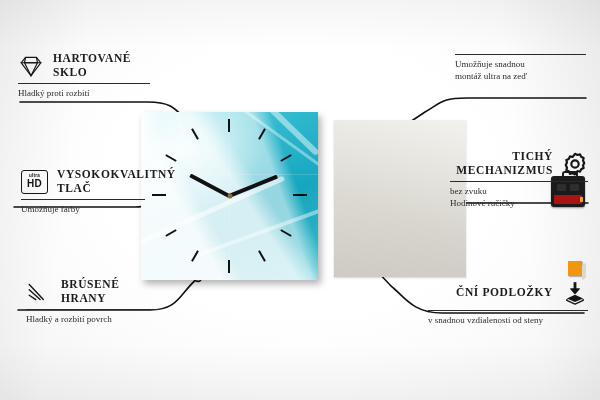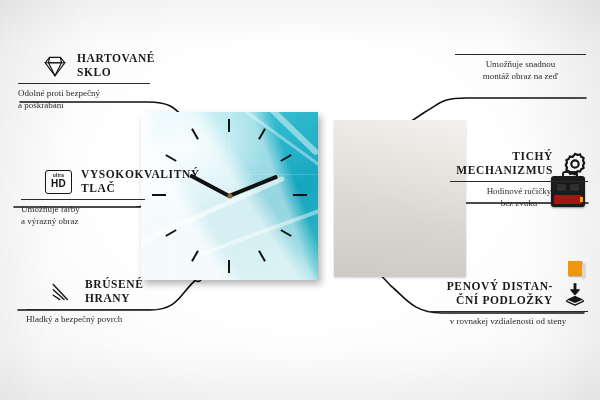--- a/index.html
+++ b/index.html
@@ -22,35 +22,35 @@
       linear-gradient(-97deg, rgba(0,0,0,0.05) 0%, rgba(0,0,0,0.0) 16%),
       linear-gradient(180deg, rgba(0,0,0,0.03) 0%, rgba(0,0,0,0) 12%, rgba(0,0,0,0) 86%, rgba(0,0,0,0.035) 100%);
   }
 
   
   #wires{position:absolute;left:0;top:0;width:600px;height:400px;}
 
   
   .feat{position:absolute;}
   .feat .head{display:flex;align-items:center;gap:9px;}
-  .feat.left .head{justify-content:flex-start;margin-left:24px;}
+  .feat.left .head{justify-content:flex-start;}
   .feat.right .head{justify-content:flex-end;}
   .title{
     font-family:"Liberation Serif", serif;
     font-weight:700;letter-spacing:.6px;
     font-size:11.5px;line-height:13.5px;color:#1b1b1b;
     text-transform:uppercase;
   }
   .feat.right .title{text-align:right;}
   .rule{height:1px;background:#2a2a2a;margin:4px 0 4px 0;}
   .desc{
     font-family:"Liberation Serif", serif;
     font-size:9px;line-height:11.5px;color:#2c2c2c;
   }
-  .feat.right .desc{text-align:center;}
+  .feat.right .desc{text-align:left;}
   .ico{width:26px;height:26px;flex:0 0 26px;display:block;}
 
   
   #photo{
     position:absolute;left:131px;top:105px;width:335px;height:178px;
   }
   #wall{
     position:absolute;left:203px;top:15px;width:132px;height:157px;
     background:linear-gradient(160deg,#e9e7e0 0%,#e3e1d9 45%,#dbd9d1 100%);
     box-shadow:0 1px 2px rgba(0,0,0,0.18);
@@ -188,88 +188,85 @@
         <path d="M3 9l4-5h10l4 5"></path>
         <path d="M7 4l-1 5 6 12 6-12-1-5"></path>
         <path d="M6 9h12"></path>
       </svg>
       <div>
         <div class="title">HARTOVANÉ</div>
         <div class="title">SKLO</div>
       </div>
     </div>
     <div class="rule"></div>
-    <div class="desc">Odolné proti bezpečný</div>
-    <div class="desc">a poškrábání</div>
+    <div class="desc">Hladký proti rozbití</div>
   </div>
 
   <div class="feat left" style="left:21px;top:168px;width:124px;">
     <div class="head">
       <div class="hd-badge">
         <span class="u">ultra</span>
         <span class="h">HD</span>
       </div>
       <div>
         <div class="title">VYSOKOKVALITNÝ</div>
         <div class="title">TLAČ</div>
       </div>
     </div>
     <div class="rule"></div>
     <div class="desc">Umožňuje farby</div>
-    <div class="desc">a výrazný obraz</div>
   </div>
 
   <div class="feat left" style="left:26px;top:278px;width:132px;">
     <div class="head">
       <svg class="ico" viewBox="0 0 24 24" fill="none" stroke="#151515" stroke-width="1.3" stroke-linecap="round">
         <path d="M3 5L16 19"></path>
         <path d="M3 10L13 19"></path>
         <path d="M3 15L9 19"></path>
       </svg>
       <div>
         <div class="title">BRÚSENÉ</div>
         <div class="title">HRANY</div>
       </div>
     </div>
     <div class="rule"></div>
-    <div class="desc">Hladký a bezpečný povrch</div>
+    <div class="desc">Hladký a rozbití povrch</div>
   </div>
 
   <div class="feat right" style="left:455px;top:50px;width:131px;">
     <div class="rule"></div>
     <div class="desc">Umožňuje snadnou</div>
-    <div class="desc">montáž obraz na zeď</div>
+    <div class="desc">montáž ultra na zeď</div>
   </div>
 
   <div class="feat right" style="left:450px;top:150px;width:138px;">
     <div class="head">
       <div>
         <div class="title">TICHÝ</div>
         <div class="title">MECHANIZMUS</div>
       </div>
       <svg class="ico" viewBox="0 0 24 24" fill="none" stroke="#151515" stroke-width="2" stroke-linejoin="round">
         <path d="M12 2.6l2.3 1.1 2.4-.6 1 2.3 2.3 1-.6 2.4 1.1 2.3-1.1 2.3.6 2.4-2.3 1-1 2.3-2.4-.6L12 21.6l-2.3-1.1-2.4.6-1-2.3-2.3-1 .6-2.4L3.5 13l1.1-2.3-.6-2.4 2.3-1 1-2.3 2.4.6L12 2.6z"></path>
         <circle cx="12" cy="12" r="3.4"></circle>
       </svg>
     </div>
     <div class="rule"></div>
+    <div class="desc">bez zvuku</div>
     <div class="desc">Hodinové ručičky</div>
-    <div class="desc">bez zvuku</div>
   </div>
 
   <div class="feat right" style="left:428px;top:280px;width:160px;">
     <div class="head">
       <div>
-        <div class="title">PENOVÝ DISTAN-</div>
         <div class="title">ČNÍ PODLOŽKY</div>
       </div>
       <svg class="ico" viewBox="0 0 24 24" fill="none" stroke="#151515" stroke-width="1.3" stroke-linejoin="round">
         <path d="M12 2v7" stroke-width="2.6"></path>
         <path d="M8.2 8.2L12 12.4l3.8-4.2z" fill="#151515"></path>
         <path d="M12 13.6L4.5 17 12 20.4 19.5 17 12 13.6z" fill="#151515" stroke="none"></path>
         <path d="M4.5 17.6v1.3L12 22.3l7.5-3.4v-1.3"></path>
       </svg>
     </div>
     <div class="rule"></div>
-    <div class="desc">v rovnakej vzdialenosti od steny</div>
+    <div class="desc">v snadnou vzdialenosti od steny</div>
   </div>
 
 </div>
 
 </body></html>

